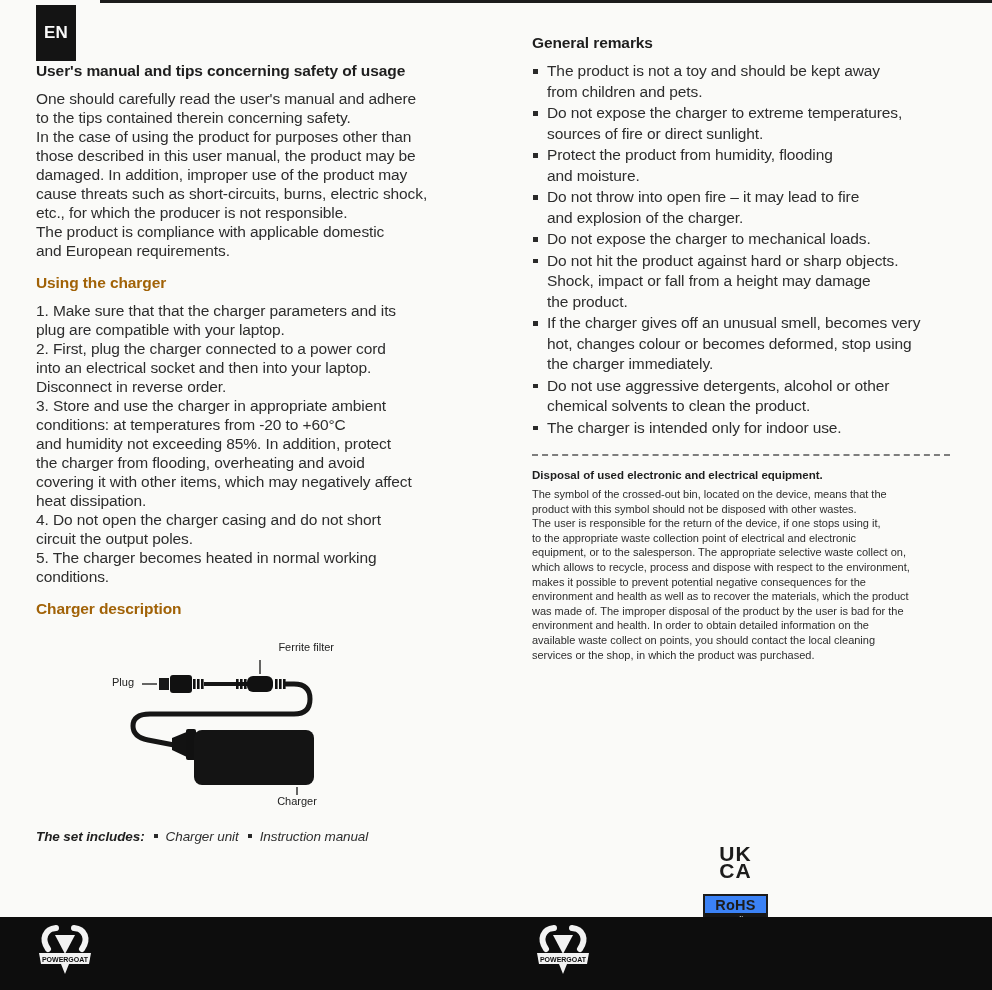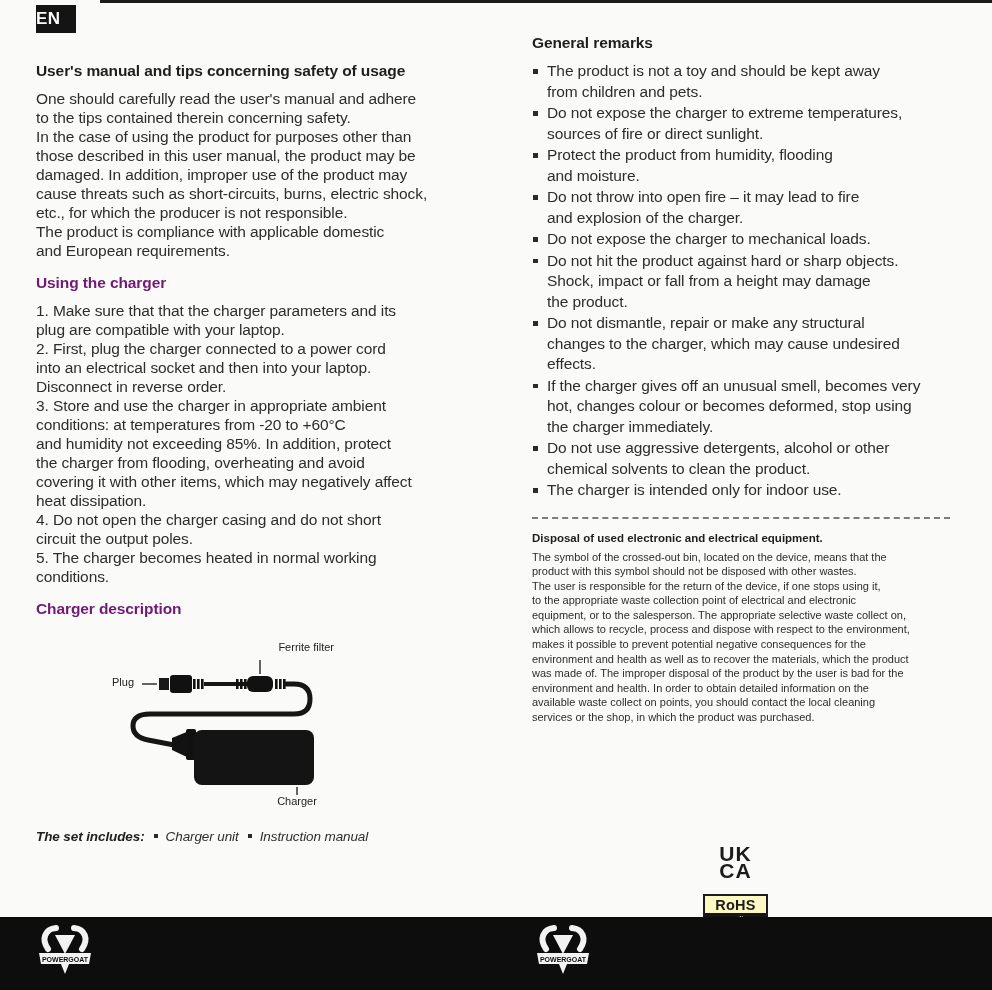--- a/index.html
+++ b/index.html
@@ -3,28 +3,28 @@
 <meta charset="utf-8">
 <style>
   html,body{margin:0;padding:0;background:#e9e9e7;}
   .page{
     position:relative;width:992px;height:990px;background:#fafaf8;
     font-family:"Liberation Sans","DejaVu Sans",sans-serif;color:#2d2d2d;
     overflow:hidden;margin:0 auto;
   }
   .top-line{position:absolute;left:100px;top:0;width:892px;height:3px;background:#1c1c1c;}
   .en-badge{
-    position:absolute;left:36px;top:5px;width:40px;height:28px;background:#141414;
-    color:#fbfbfb;font-weight:700;font-size:17px;display:flex;align-items:center;justify-content:flex-start;
+    position:absolute;left:36px;top:5px;width:40px;height:56px;background:#141414;
+    color:#fbfbfb;font-weight:700;font-size:17px;display:flex;align-items:center;justify-content:center;
     letter-spacing:0.3px;
   }
   .col-left{position:absolute;left:36px;top:62px;width:458px;}
   .col-right{position:absolute;left:532px;top:34px;width:433px;}
   .h-main{font-size:15.5px;font-weight:700;color:#1e1e1e;margin:0 0 9px 0;letter-spacing:-0.1px;}
-  .h-sub{font-size:15.5px;font-weight:700;color:#701a75;margin:14px 0 9px 0;letter-spacing:-0.1px;}
+  .h-sub{font-size:15.5px;font-weight:700;color:#a16207;margin:14px 0 9px 0;letter-spacing:-0.1px;}
   .body-text{font-size:15.5px;line-height:19px;margin:0;white-space:pre-line;letter-spacing:-0.1px;}
   ul.remarks{list-style:none;margin:7px 0 16px 0;padding:0;}
   ul.remarks li{
     position:relative;padding-left:15px;font-size:15.5px;line-height:20.5px;
     white-space:pre-line;margin-bottom:1px;letter-spacing:-0.1px;
   }
   ul.remarks li::before{
     content:"";position:absolute;left:1px;top:8px;width:4.5px;height:4.5px;background:#2a2a2a;
   }
   .dashed-sep{height:0;border-top:2px dashed #7d7d7d;margin:12px 0 0 0;width:418px;}
@@ -37,21 +37,21 @@
   .lbl-plug{left:76px;top:49px;}
   .lbl-charger{left:206px;top:168px;width:110px;text-align:center;}
   
   .set-row{margin-top:12px;font-size:13.5px;letter-spacing:-0.1px;display:flex;align-items:center;gap:9px;font-style:italic;}
   .set-label{font-weight:700;color:#1e1e1e;}
   .inc-item{position:relative;padding-left:12px;}
   .inc-item::before{content:"";position:absolute;left:0;top:5px;width:4px;height:4px;background:#2a2a2a;}
   
   .cert-row{position:absolute;left:703px;top:846px;display:flex;align-items:center;gap:15px;height:44px;flex-direction:column;}
   .ukca{font-size:21px;font-weight:800;line-height:16.5px;letter-spacing:1px;color:#1c1c1c;text-align:left;}
-  .rohs{width:61px;border:2.5px solid #1c1c1c;text-align:center;background:#fef9c3;}
+  .rohs{width:61px;border:2.5px solid #1c1c1c;text-align:center;background:#3b82f6;}
   .rohs-title{font-size:14.5px;font-weight:700;color:#1c1c1c;padding:1px 0 0 0;letter-spacing:0.3px;}
   .rohs-sub{background:#161616;color:#f4f4f4;font-size:9px;padding:2px 0 2.5px 0;letter-spacing:0.2px;}
   .recycle{font-size:31px;line-height:1;color:#1c1c1c;font-family:"DejaVu Sans",sans-serif;}
   
   .footer{position:absolute;left:0;top:917px;width:992px;height:73px;background:#0d0d0d;}
   .goat{position:absolute;top:7px;width:58px;height:52px;}
   .goat-1{left:36px;}
   .goat-2{left:534px;}
 </style>
 </head>
@@ -150,23 +150,20 @@
       <li>Do not expose the charger to extreme temperatures,
 sources of fire or direct sunlight.</li>
       <li>Protect the product from humidity, flooding
 and moisture.</li>
       <li>Do not throw into open fire – it may lead to fire
 and explosion of the charger.</li>
       <li>Do not expose the charger to mechanical loads.</li>
       <li>Do not hit the product against hard or sharp objects.
 Shock, impact or fall from a height may damage
 the product.</li>
-      <li>Do not dismantle, repair or make any structural
-changes to the charger, which may cause undesired
-effects.</li>
       <li>If the charger gives off an unusual smell, becomes very
 hot, changes colour or becomes deformed, stop using
 the charger immediately.</li>
       <li>Do not use aggressive detergents, alcohol or other
 chemical solvents to clean the product.</li>
       <li>The charger is intended only for indoor use.</li>
     </ul>
 
     <div class="dashed-sep"></div>
 

